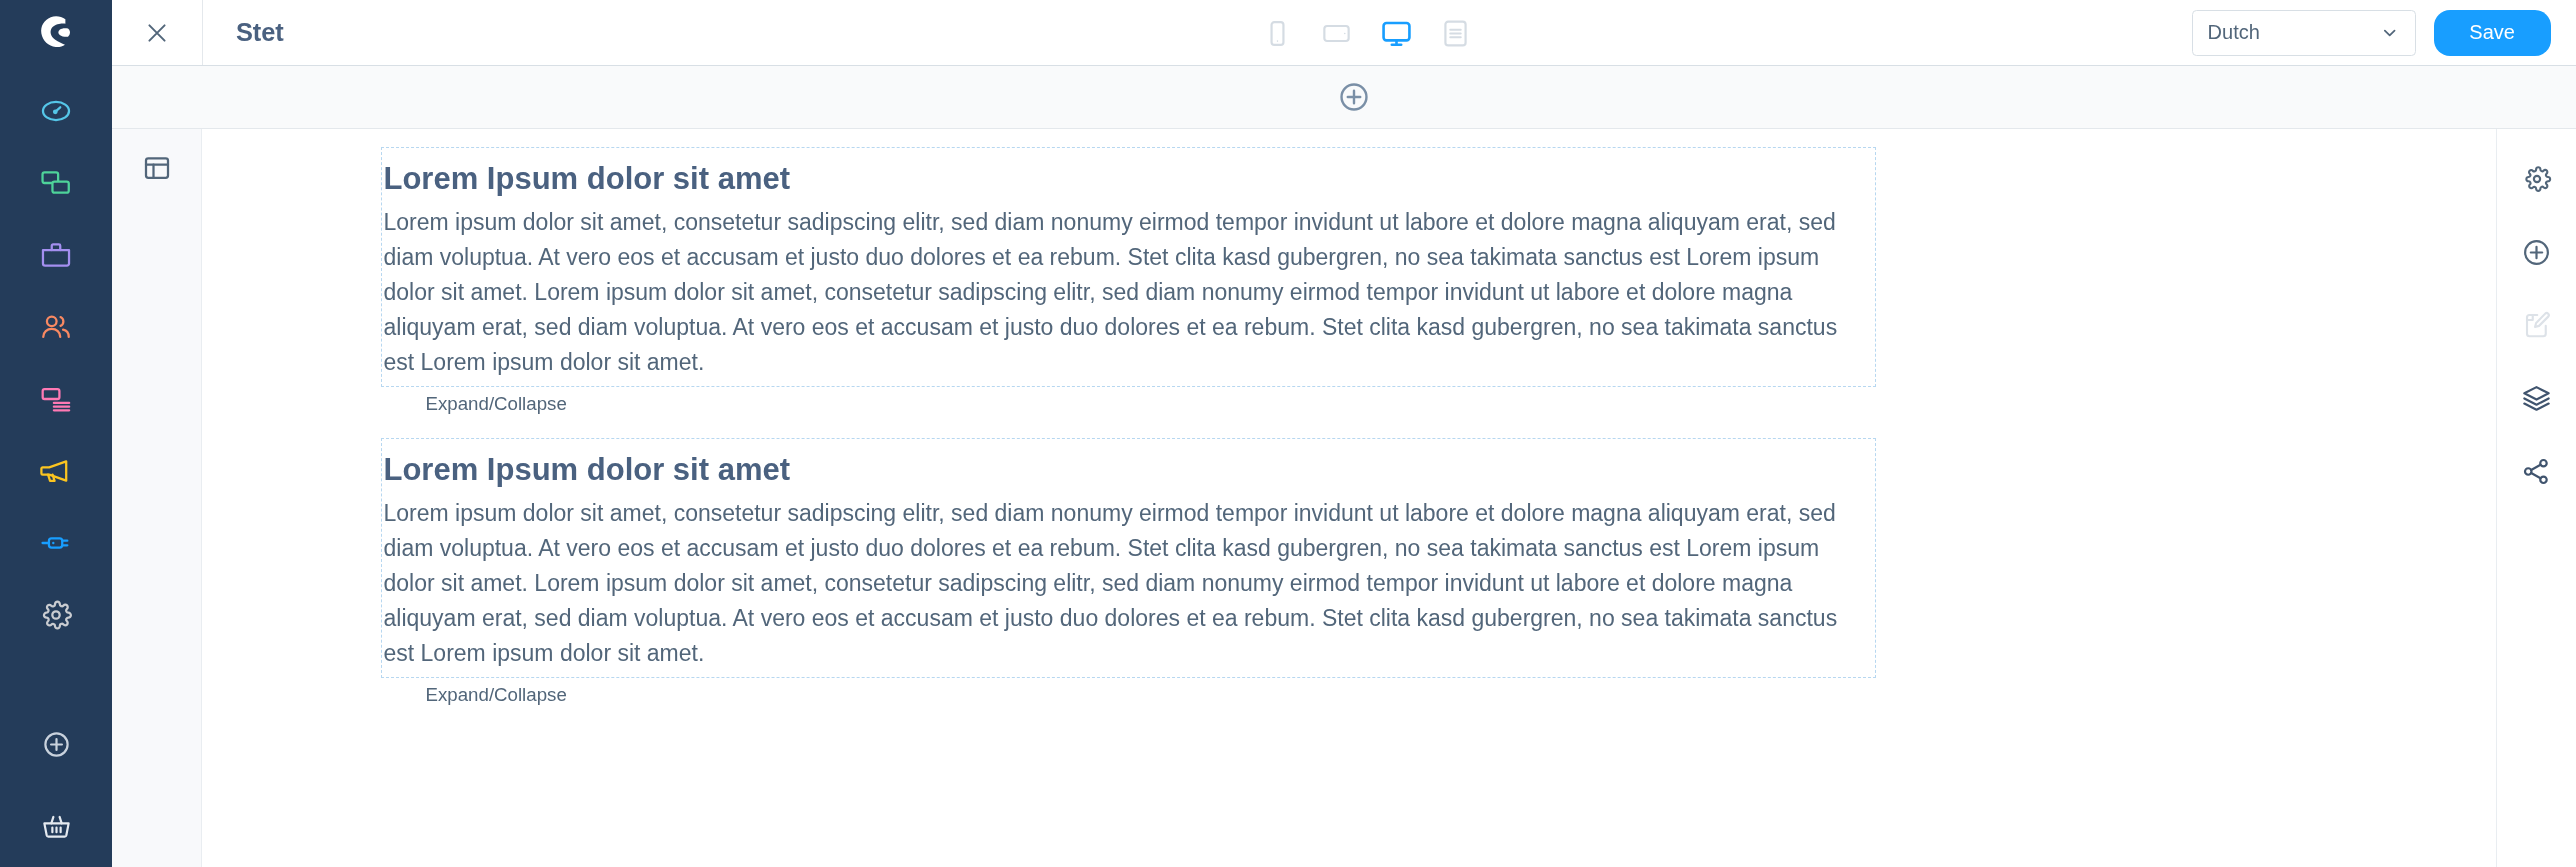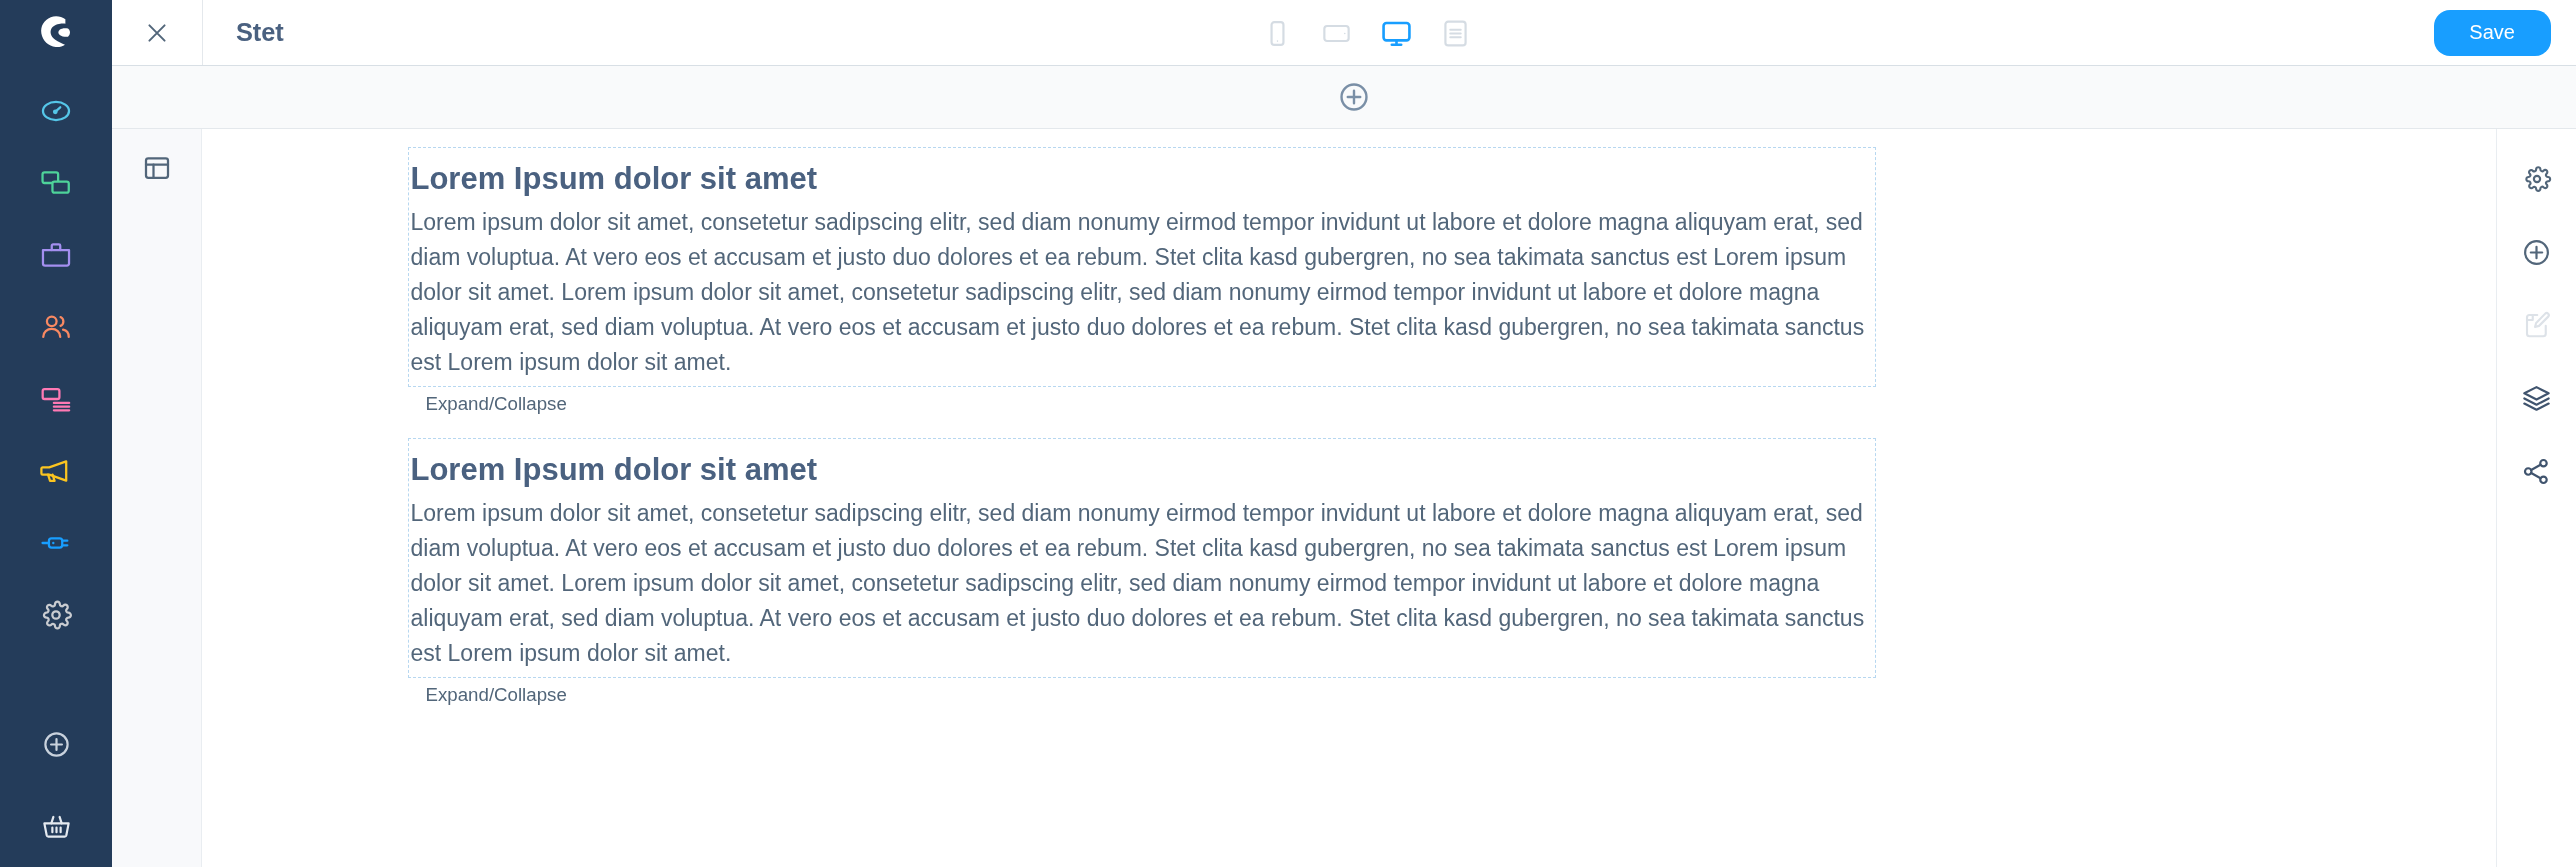--- a/index.html
+++ b/index.html
@@ -216,21 +216,20 @@
   }
 
   .cms-block {
     margin: 0 auto;
     width: 1495px;
     margin-left: 179px;
   }
   .block-outline {
     border: 1.5px dashed #b7d7f0;
     padding: 7.5px 0 6px 0;
-    margin-left: 27px;
   }
   .block-heading {
     font-size: 31px;
     font-weight: bold;
     color: #4a6180;
     line-height: 1.25;
     padding: 4.5px 0 1.5px 1.5px;
   }
   .block-text {
     font-size: 23px;
@@ -405,20 +404,26 @@
 
         <div class="device-btn">
           <svg width="31" height="31" viewBox="0 0 24 24" fill="none" stroke="#d5dce3" stroke-width="1.7" stroke-linecap="round" stroke-linejoin="round">
             <rect x="4.2" y="2.8" width="15.6" height="18.4" rx="2.1"></rect>
             <path d="M8 9.1 H16 M8 12 H16 M8 14.9 H16"></path>
           </svg>
         </div>
       </div>
 
       <div class="topbar-right">
+        <div class="lang-select">
+          <span class="lang-label">Dutch</span>
+          <svg width="19.4" height="19.4" viewBox="0 0 24 24" fill="none" stroke="#52667a" stroke-width="2.2" stroke-linecap="round" stroke-linejoin="round">
+            <path d="M6 9.5 L12 15.2 L18 9.5"></path>
+          </svg>
+        </div>
         <button class="save-btn">Save</button>
       </div>
     </div>
 
     <div class="stage-toolbar">
       <div class="add-section-btn">
         <svg width="34" height="34" viewBox="0 0 24 24" fill="none" stroke="#7a8fa6" stroke-width="1.7" stroke-linecap="round">
           <circle cx="12" cy="12" r="8.8"></circle>
           <path d="M12 7.6 V16.4 M7.6 12 H16.4"></path>
         </svg>

